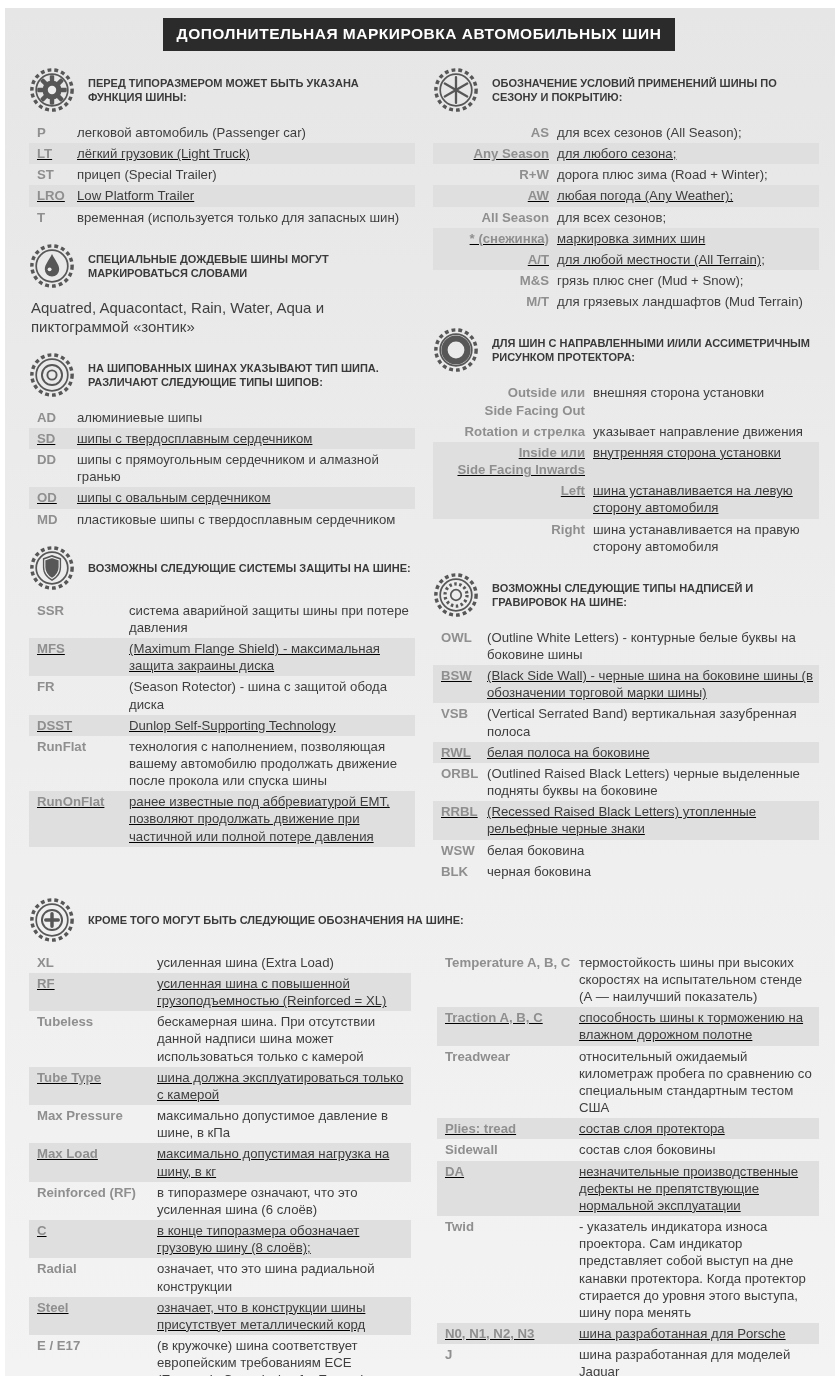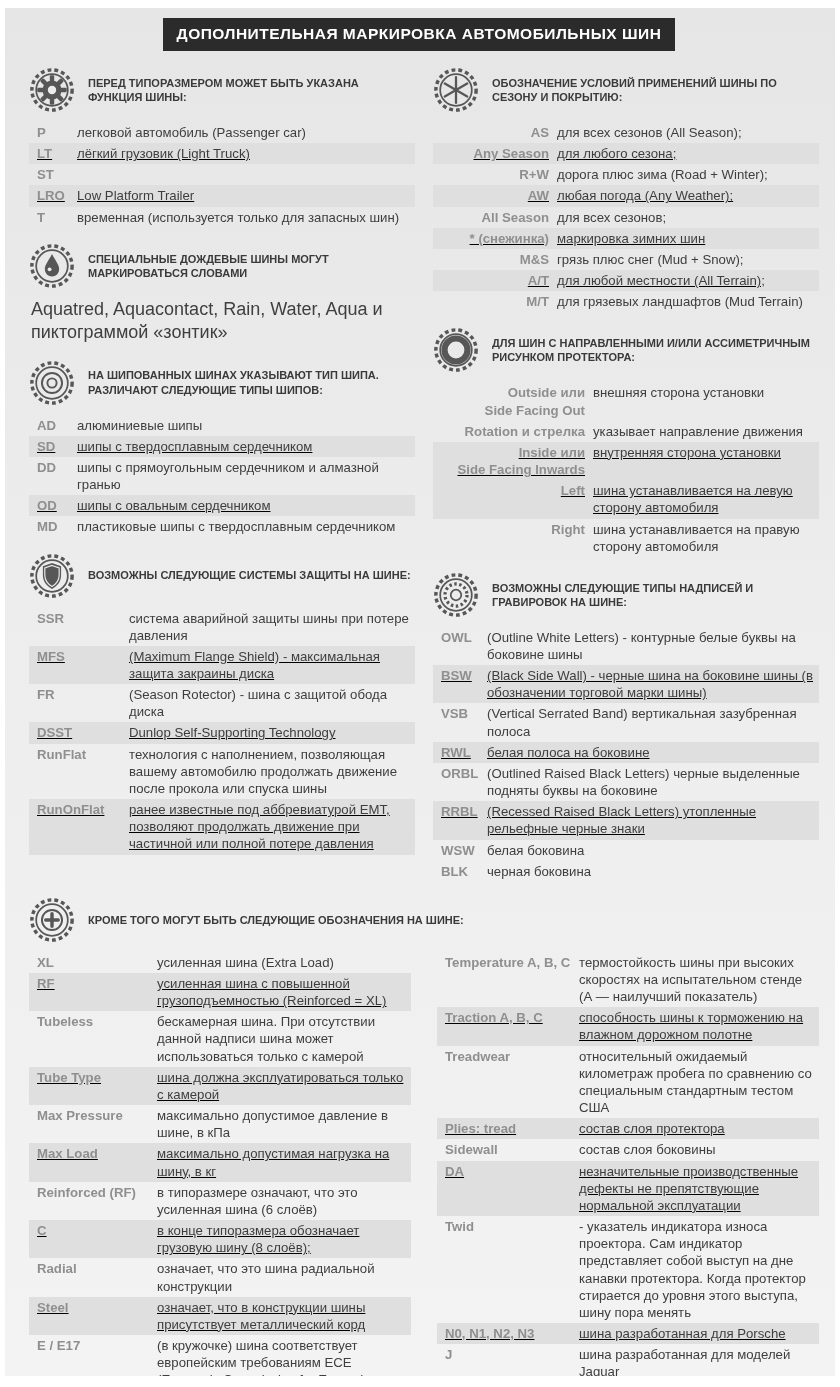--- a/index.html
+++ b/index.html
@@ -12,21 +12,21 @@
   .title-bar{width:fit-content;margin:2px auto 16px auto;background:#2b2b2b;color:#ffffff;
              font-size:15.5px;font-weight:700;letter-spacing:.5px;padding:7px 14px 8px 14px;
              text-transform:uppercase;}
   .grid{display:grid;grid-template-columns:1fr 1fr;column-gap:18px;padding:0 2px 0 12px;}
   .col{min-width:0;}
   .section{margin-bottom:15px;}
   .sec-header{display:flex;align-items:center;gap:13px;margin-bottom:9px;}
   .icon{flex:0 0 46px;width:46px;height:46px;}
   .icon svg{width:46px;height:46px;display:block;}
   .sec-heading{font-size:11px;color:#3a3a3a;line-height:1.28;text-transform:uppercase;font-weight:700;}
-  .note{font-size:18px;color:#3f3f3f;line-height:1.3;padding-left:2px;}
+  .note{font-size:15px;color:#3f3f3f;line-height:1.3;padding-left:2px;}
   .row{display:flex;font-size:13.2px;line-height:1.3;padding:2px 4px 2px 8px;}
   .row.shaded{background:#dfdfdf;text-decoration:underline;}
   .term{flex:0 0 90px;font-weight:700;color:#8f8f8f;white-space:pre-line;padding-right:8px;}
   .desc{flex:1;color:#3e3e3e;}
   .sec-function .term{flex-basis:40px;}
   .sec-studs .term{flex-basis:40px;}
   .sec-season .term{flex-basis:116px;text-align:right;}
   .sec-directional .term{flex-basis:152px;text-align:right;}
   .sec-protection .term{flex-basis:92px;}
   .sec-lettering .term{flex-basis:46px;}
@@ -69,20 +69,21 @@
               <div class="row">
                 <span class="term">P</span>
                 <span class="desc">легковой автомобиль (Passenger car)</span>
               </div>
               <div class="row shaded">
                 <span class="term">LT</span>
                 <span class="desc">лёгкий грузовик (Light Truck)</span>
               </div>
               <div class="row">
                 <span class="term">ST</span>
+                <span class="desc">прицеп (Special Trailer)</span>
               </div>
               <div class="row shaded">
                 <span class="term">LRO</span>
                 <span class="desc">Low Platform Trailer</span>
               </div>
               <div class="row">
                 <span class="term">T</span>
                 <span class="desc">временная (используется только для запасных шин)</span>
               </div>
             </div>
@@ -210,27 +211,27 @@
                 <span class="desc">любая погода (Any Weather);</span>
               </div>
               <div class="row">
                 <span class="term">All Season</span>
                 <span class="desc">для всех сезонов;</span>
               </div>
               <div class="row shaded">
                 <span class="term">* (снежинка)</span>
                 <span class="desc">маркировка зимних шин</span>
               </div>
+              <div class="row shaded">
+                <span class="term">A/T</span>
+                <span class="desc">для любой местности (All Terrain);</span>
+              </div>
               <div class="row">
                 <span class="term">M&amp;S</span>
                 <span class="desc">грязь плюс снег (Mud + Snow);</span>
-              </div>
-              <div class="row shaded">
-                <span class="term">A/T</span>
-                <span class="desc">для любой местности (All Terrain);</span>
               </div>
               <div class="row">
                 <span class="term">M/T</span>
                 <span class="desc">для грязевых ландшафтов (Mud Terrain)</span>
               </div>
             </div>
           </section>
           <section class="section sec-directional">
             <div class="sec-header">
               <span class="icon">

